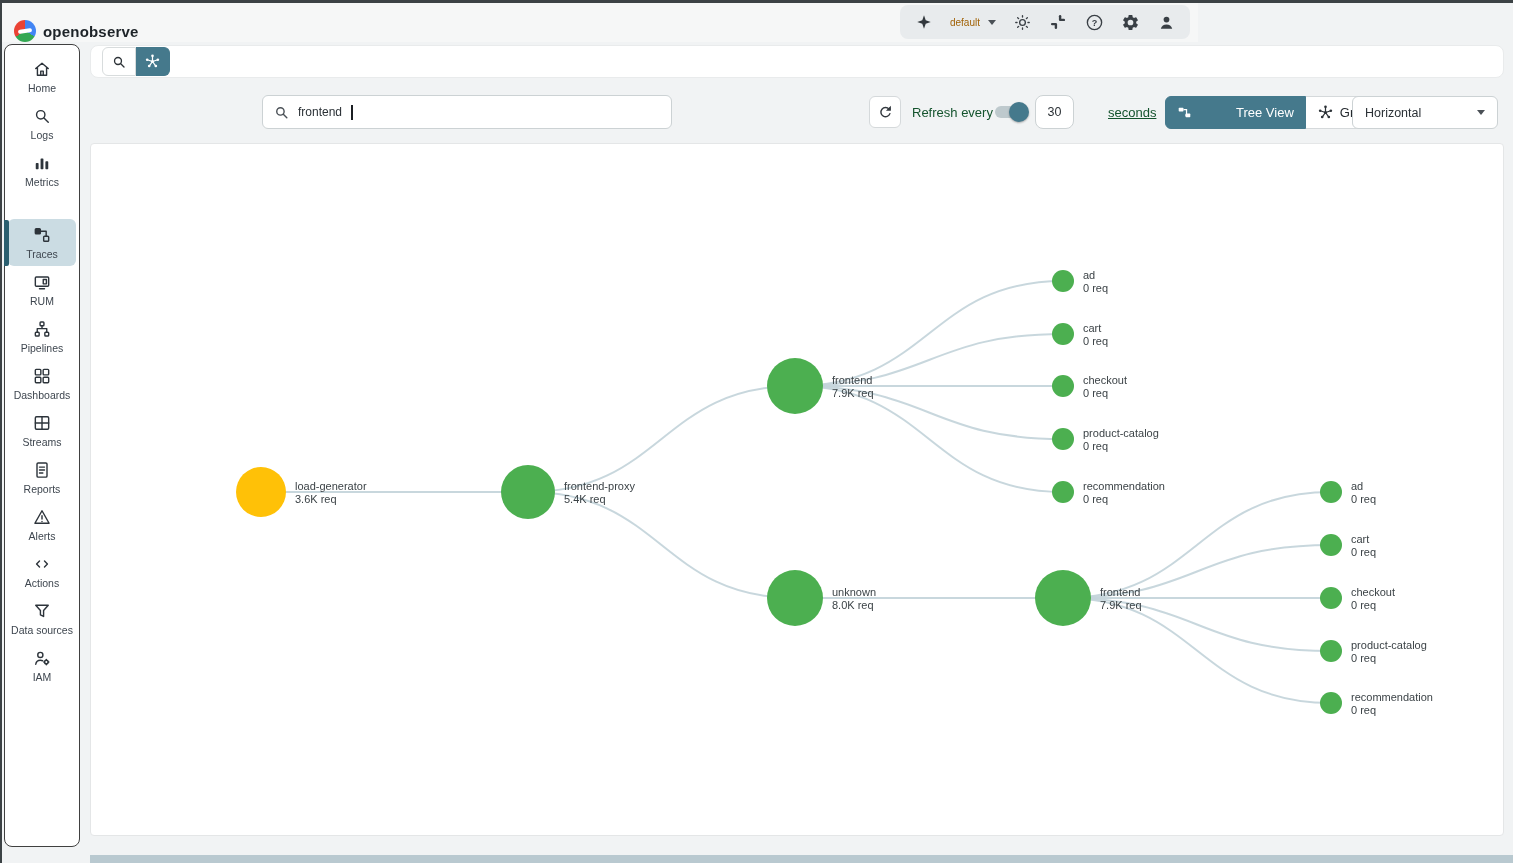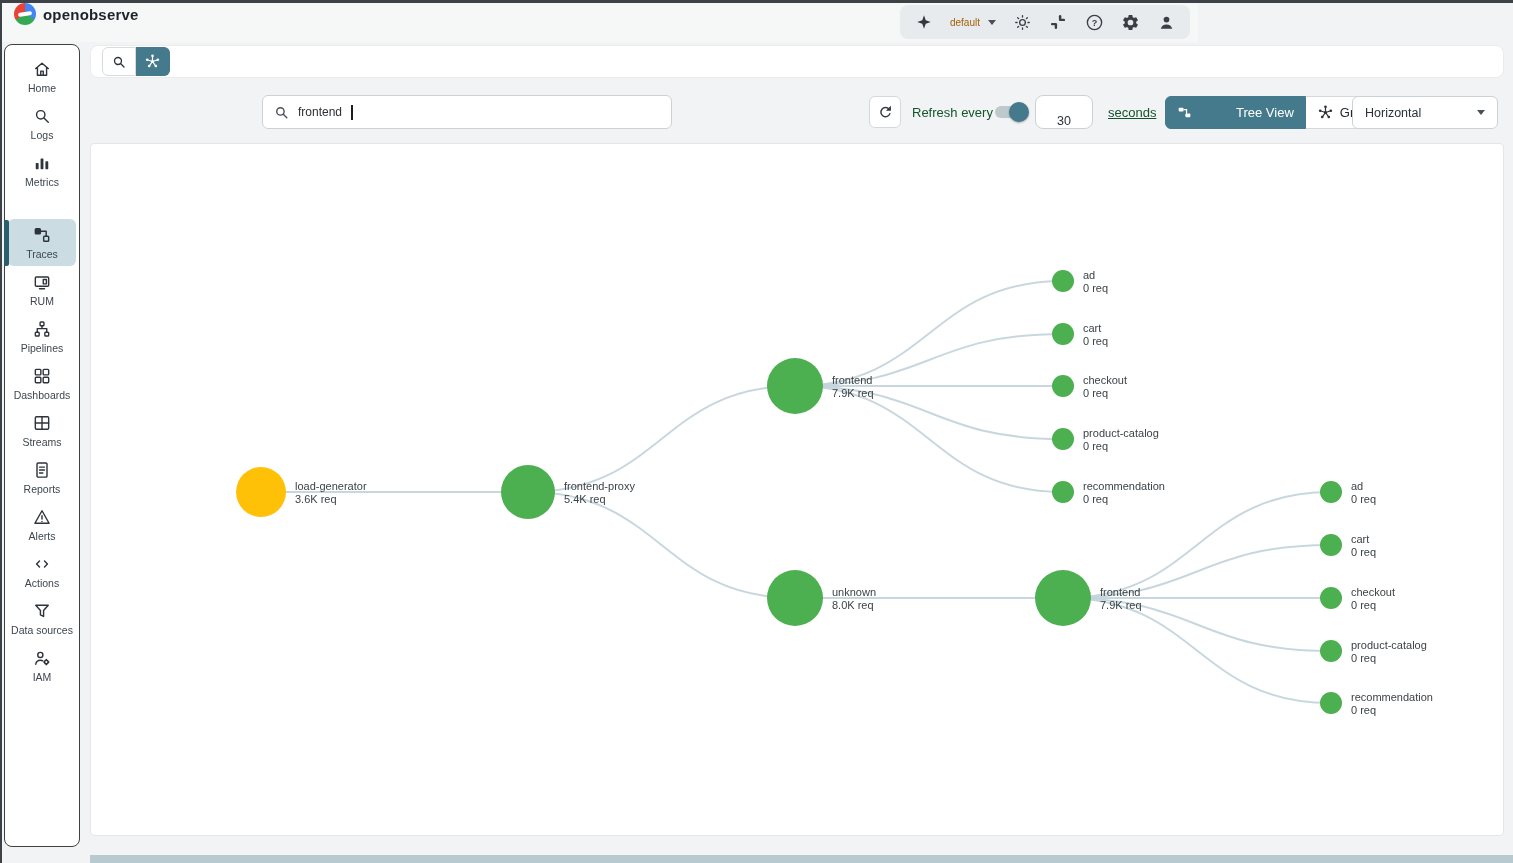--- a/index.html
+++ b/index.html
@@ -3,21 +3,21 @@
 <meta charset="utf-8">
 <style>
   * { margin:0; padding:0; box-sizing:border-box; }
   html,body { width:1513px; height:863px; }
   body { font-family:"Liberation Sans", sans-serif; background:#f1f3f4; color:#2f353a; overflow:hidden; }
   #app { position:relative; width:1513px; height:863px; background:#f1f3f4; }
   .window-edge-top { position:absolute; left:0; top:0; width:1513px; height:3px; background:#3c4245; z-index:50; }
   .window-edge-left { position:absolute; left:0; top:0; width:2px; height:863px; background:#3c4245; z-index:50; }
 
   
-  .topbar { position:absolute; left:2px; top:3px; width:1196px; height:39px; background:#f6f7f7; display:flex; align-items:flex-start; }
+  .topbar { position:absolute; left:2px; top:3px; width:1196px; height:39px; background:#f6f7f7; display:flex; align-items:flex-end; }
   .brand { display:flex; align-items:center; gap:7px; margin-left:12px; }
   .logo-circle { width:22px; height:22px; border-radius:50%; background:conic-gradient(#4285f4 0 33%, #34a853 33% 66%, #ea4335 66% 100%); position:relative; }
   .logo-circle::after { content:""; position:absolute; left:4px; top:9px; width:14px; height:4px; background:#fff; border-radius:2px; transform:rotate(-8deg); }
   .brand-text { font-size:15px; font-weight:bold; color:#1d2328; letter-spacing:.2px; }
   .topbar-right { position:absolute; right:8px; top:2px; height:34px; background:#e8ebed; border-radius:8px; display:flex; align-items:center; padding:0 14px; gap:16px; }
   .tb-icon { width:20px; height:20px; display:flex; align-items:center; justify-content:center; color:#393f45; cursor:pointer; }
   .org-select { display:flex; align-items:center; gap:8px; font-size:10px; color:#a16207; cursor:pointer; }
   .caret { width:0; height:0; border-left:4.5px solid transparent; border-right:4.5px solid transparent; border-top:5px solid #4a5056; }
 
   
@@ -42,21 +42,21 @@
   .stream-select { left:0; top:0; width:162px; height:34px; padding:0 10px; gap:8px; cursor:pointer; }
   .stream-select .caret { margin-left:auto; }
   .search-box { left:172px; top:0; width:410px; height:34px; padding:0 10px; gap:8px; }
   .cursor-bar { display:inline-block; width:1.5px; height:15px; background:#1b1f23; margin-left:1px; }
   .refresh-btn { position:absolute; left:779px; top:1px; width:32px; height:32px; background:#fff; border:1px solid #d5d9db; border-radius:6px; display:flex; align-items:center; justify-content:center; cursor:pointer; color:#33393f; }
   .lbl { position:absolute; top:0; height:34px; display:flex; align-items:center; font-size:13px; color:#14532d; }
   .refresh-lbl { left:822px; }
   .switch { position:absolute; left:905px; top:8px; width:30px; height:18px; cursor:pointer; }
   .switch .track { position:absolute; left:0; top:3px; width:30px; height:12px; border-radius:6px; background:#a3b2b8; opacity:.65; }
   .switch .thumb { position:absolute; right:-4px; top:-1px; width:20px; height:20px; border-radius:50%; background:#45798c; box-shadow:0 1px 2px rgba(0,0,0,.3); }
-  .interval-input { left:945px; top:0; width:58px; height:34px; border-radius:8px; justify-content:center;align-items:flex-end; }
+  .interval-input { left:945px; top:0; width:39px; height:34px; border-radius:8px; justify-content:center; }
   .seconds-lbl { left:1018px;text-decoration:underline; }
   .viewtoggle { position:absolute; left:1075px; top:1px; height:33px; display:flex; }
   .vt-btn { display:flex; align-items:center; gap:6px; padding:0 11px; font-size:13px; border:1px solid #d5d9db; background:#fff; color:#24292e; cursor:pointer; }
   .vt-btn.sel { background:#45798c; border-color:#45798c; color:#fff; border-radius:6px 0 0 6px;gap:44px; }
   .vt-btn.unsel { border-left:none; border-radius:0 6px 6px 0; }
   .layout-select { left:1262px; top:1px; width:146px; height:33px; padding:12px 12px; cursor:pointer; }
   .layout-select .caret { margin-left:auto; }
 
   
   .chartcard { position:absolute; left:90px; top:143px; width:1414px; height:693px; background:#fff; border:1px solid #e4e6e7; border-radius:4px; overflow:hidden; }

